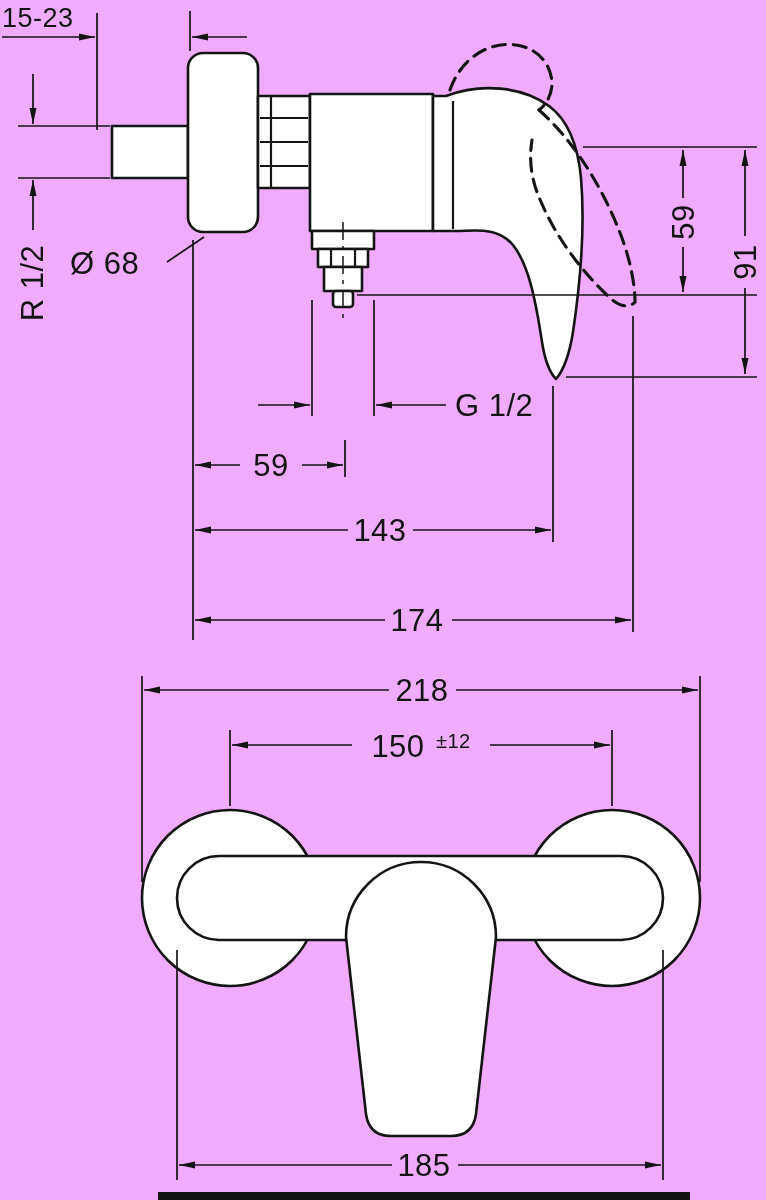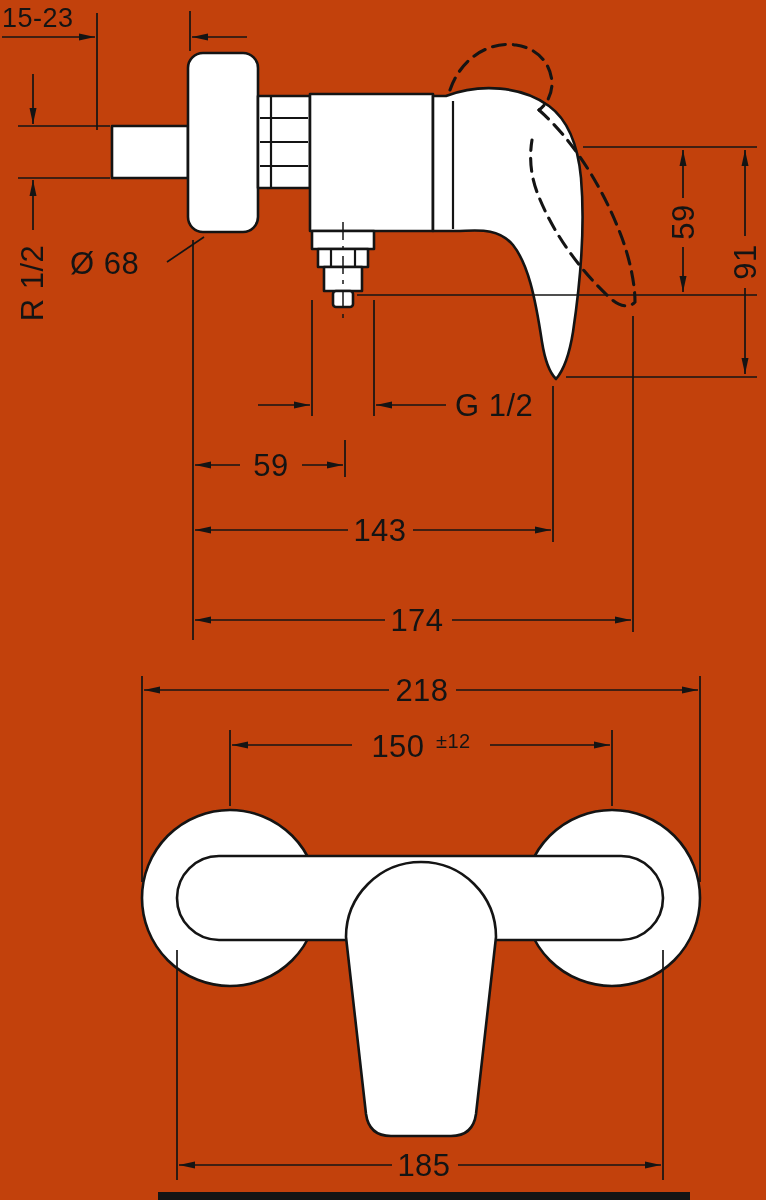--- a/index.html
+++ b/index.html
@@ -1,19 +1,19 @@
 <!DOCTYPE html>
 <html><head>
 <meta charset="utf-8">
 <style>
   html,body{margin:0;padding:0;background:#ffffff;}
   .stage{
     position:relative;
     width:766px;height:1200px;
-    background:#c2410c;
+    background:#f0abfc;
     overflow:hidden;
     font-family:"Liberation Sans",sans-serif;
   }
   svg{display:block;}
   
   .s{fill:#ffffff;stroke:#141414;stroke-width:2.6;stroke-linejoin:round;}
   
   .l{stroke:#141414;stroke-width:2.2;fill:none;stroke-linecap:butt;}
   
   .d{stroke:#141414;stroke-width:1.7;fill:none;stroke-linecap:butt;}

